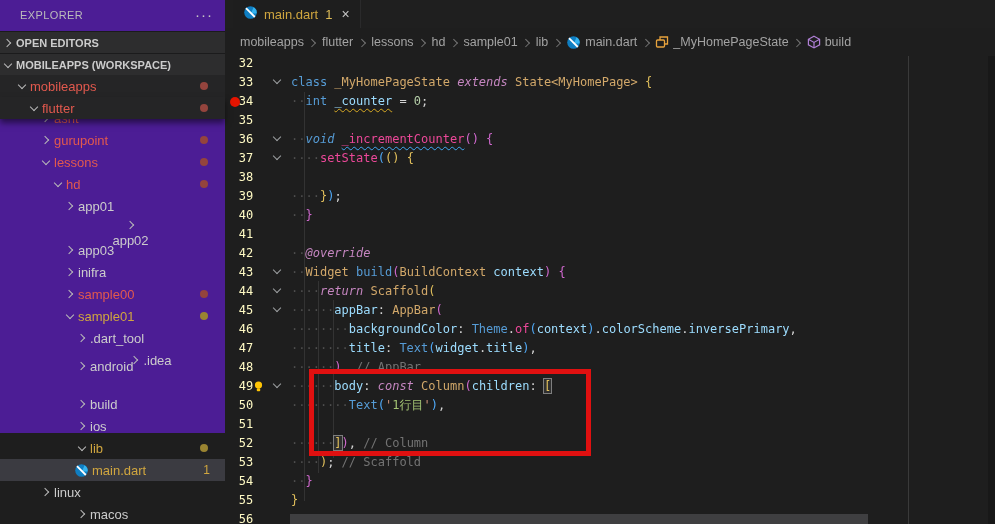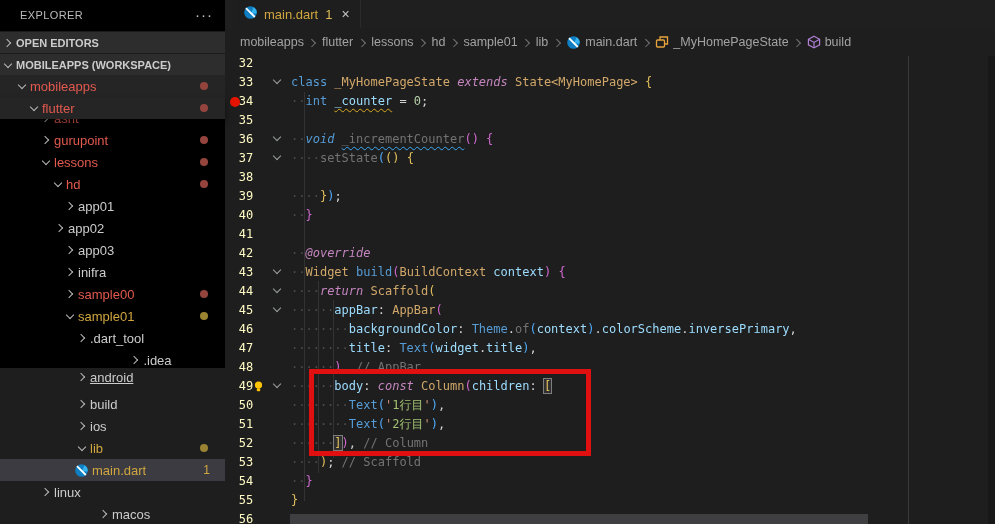--- a/index.html
+++ b/index.html
@@ -1,20 +1,20 @@
 <!DOCTYPE html>
 <html><head>
 <meta charset="utf-8">
 <style>
   html,body{margin:0;padding:0;background:#111;}
   #app{position:relative;width:995px;height:524px;background:#1E1E1E;overflow:hidden;
        font-family:"Liberation Sans",sans-serif;color:#CCC;cursor:default;}
 
   
-  #sidebar{position:absolute;left:0;top:0;width:225px;height:368px;background:#000000;z-index:5;}
+  #sidebar{position:absolute;left:0;top:0;width:225px;height:433px;background:#4c1d95;z-index:5;}
   #sb-header{height:30px;display:flex;align-items:center;padding:0 12px 0 20px;font-size:11px;
              letter-spacing:.4px;color:#BBB;}
   #sb-header .sp{flex:1}
   #sb-more{font-size:15px;color:#C5C5C5;letter-spacing:1px;line-height:10px;}
   .sect{position:absolute;left:0;right:0;height:22px;background:#2D2D2E;display:flex;align-items:center;
         font-weight:bold;font-size:11px;color:#CCC;border-top:1px solid #1B1B1C;}
   #sect-open{top:31px}
   #sect-ws{top:53px;border-bottom:1px solid #1E1E1F;}
   .chev{width:16px;height:16px;flex:none;position:relative;color:#B9B9B9;}
   .chev::after{content:"";position:absolute;width:5px;height:5px;border-right:1.4px solid currentColor;
@@ -55,21 +55,21 @@
   .cl{position:relative;height:19px;line-height:19px;display:flex;white-space:pre;
       font-family:"DejaVu Sans Mono","Liberation Mono",monospace;font-size:12px;}
   .ln{width:42px;flex:none;text-align:center;color:#fef9c3;padding-right:2px;}
   .fold{width:16px;flex:none;}
   .fold .chev{color:#9DA0A2;transform:scale(.9);margin-top:2px;}
   .ctext{padding-left:6px;}
   .bp{position:absolute;left:5px;top:4.5px;width:10px;height:10px;border-radius:50%;background:#E51400;}
   .bulb{position:absolute;left:27px;top:3px;}
 
   .tk-kw{color:#569CD6}.tk-kwi{color:#569CD6;font-style:italic}.tk-ctli{color:#C586C0;font-style:italic}
-  .tk-typ{color:#D2A86A}.tk-meth{color:#569CD6}.tk-fn{color:#737373}
+  .tk-typ{color:#D2A86A}.tk-meth{color:#569CD6}.tk-fn{color:#ec4899}
   .tk-vr{color:#9CDCFE}.tk-num{color:#B5CEA8}
   .tk-str{color:#A3C373}.tk-sq{color:#CE9178}
   .tk-txt{color:#D4D4D4}.tk-cmt{color:#737373}
   .tk-wsd{color:#4E4E4E}
   .tk-b1{color:#E2C05C}.tk-b2{color:#D169CF}.tk-b3{color:#4FA9F7}
   .tk-b1x{color:#E2C05C;outline:1px solid #7E7E7E;background:rgba(220,220,220,.09);}
   .u-warn{text-decoration:underline wavy #D7A923;text-decoration-thickness:1px;text-underline-offset:3px;}
   .u-info{text-decoration:underline wavy #3FA9F5;text-decoration-thickness:1px;text-underline-offset:3px;}
 
   .guide{position:absolute;width:1px;background:#333;}
@@ -125,21 +125,21 @@
         </div>
         <div class="trow" style="top: 173px; padding-left: 50px;">
           <span class="chev"></span>
           <span class="tlabel c-red">hd</span>
           <span class="dot dot-red"></span>
         </div>
         <div class="trow" style="top: 195px; padding-left: 62px;">
           <span class="chev right"></span>
           <span class="tlabel">app01</span>
         </div>
-        <div class="trow" style="top: 217px; padding-left: 52px;">
+        <div class="trow" style="top: 217px; padding-left: 36px; flex-direction: column;">
           <span class="chev right"></span>
           <span class="tlabel">app02</span>
         </div>
         <div class="trow" style="top: 239px; padding-left: 62px;">
           <span class="chev right"></span>
           <span class="tlabel">app03</span>
         </div>
         <div class="trow" style="top: 261px; padding-left: 62px;">
           <span class="chev right"></span>
           <span class="tlabel">inifra</span>
@@ -155,21 +155,21 @@
           <span class="dot dot-gold"></span>
         </div>
         <div class="trow" style="top: 327px; padding-left: 74px;">
           <span class="chev right"></span>
           <span class="tlabel">.dart_tool</span>
         </div>
         <div class="trow" style="top: 349px; padding-left: 74px; justify-content: center;">
           <span class="chev right"></span>
           <span class="tlabel">.idea</span>
         </div>
-        <div class="trow" style="top: 366px; padding-left: 74px; text-decoration: underline;">
+        <div class="trow" style="top: 355px; padding-left: 74px;">
           <span class="chev right"></span>
           <span class="tlabel">android</span>
         </div>
         <div class="trow" style="top: 393px; padding-left: 74px;">
           <span class="chev right"></span>
           <span class="tlabel">build</span>
         </div>
         <div class="trow" style="top: 415px; padding-left: 74px;">
           <span class="chev right"></span>
           <span class="tlabel">ios</span>
@@ -187,21 +187,21 @@
               <line x1="3" y1="3.2" x2="11.8" y2="12" stroke="#fff" stroke-width="1.8"></line>
             </svg>
           </span>
           <span class="tlabel c-gold">main.dart</span>
           <span class="tbadge">1</span>
         </div>
         <div class="trow" style="top: 481px; padding-left: 38px;">
           <span class="chev right"></span>
           <span class="tlabel">linux</span>
         </div>
-        <div class="trow" style="top: 503px; padding-left: 96px;">
+        <div class="trow" style="top: 503px; padding-left: 74px;">
           <span class="chev right"></span>
           <span class="tlabel">macos</span>
         </div>
       </div>
   </div>
 
   <div id="editor">
     <div id="tabbar">
       <div id="tab">
         <span class="ci" id="tab-icon"><svg width="15" height="15" viewBox="0 0 15 15">
@@ -291,21 +291,21 @@
         <div class="cl"><span class="ln">44</span><span class="fold"><span class="chev"></span></span><span class="ctext"><span class="tk-wsd">····</span><span class="tk-ctli">return</span><span class="tk-txt"> </span><span class="tk-typ">Scaffold</span><span class="tk-b1">(</span></span></div>
         <div class="cl"><span class="ln">45</span><span class="fold"><span class="chev"></span></span><span class="ctext"><span class="tk-wsd">······</span><span class="tk-vr">appBar</span><span class="tk-txt">: </span><span class="tk-typ">AppBar</span><span class="tk-b2">(</span></span></div>
         <div class="cl"><span class="ln">46</span><span class="fold"></span><span class="ctext"><span class="tk-wsd">········</span><span class="tk-vr">backgroundColor</span><span class="tk-txt">: </span><span class="tk-meth">Theme</span><span class="tk-txt">.</span><span class="tk-fn">of</span><span class="tk-b3">(</span><span class="tk-vr">context</span><span class="tk-b3">)</span><span class="tk-txt">.</span><span class="tk-vr">colorScheme</span><span class="tk-txt">.</span><span class="tk-vr">inversePrimary</span><span class="tk-txt">,</span></span></div>
         <div class="cl"><span class="ln">47</span><span class="fold"></span><span class="ctext"><span class="tk-wsd">········</span><span class="tk-vr">title</span><span class="tk-txt">: </span><span class="tk-meth">Text</span><span class="tk-b3">(</span><span class="tk-vr">widget</span><span class="tk-txt">.</span><span class="tk-vr">title</span><span class="tk-b3">)</span><span class="tk-txt">,</span></span></div>
         <div class="cl"><span class="ln">48</span><span class="fold"></span><span class="ctext"><span class="tk-wsd">······</span><span class="tk-b2">)</span><span class="tk-txt">, </span><span class="tk-cmt">// AppBar</span></span></div>
         <div class="cl"><span class="ln">49</span><span class="fold"><span class="chev"></span></span><span class="ctext"><span class="tk-wsd">······</span><span class="tk-vr">body</span><span class="tk-txt">: </span><span class="tk-ctli">const</span><span class="tk-txt"> </span><span class="tk-typ">Column</span><span class="tk-b2">(</span><span class="tk-vr">children</span><span class="tk-txt">: </span><span class="tk-b1x">[</span></span><span class="bulb"><svg width="13" height="13" viewBox="0 0 13 13">
               <circle cx="6.5" cy="5" r="3.6" fill="#FFC505"></circle>
               <rect x="4.8" y="8.2" width="3.4" height="3" rx="0.8" fill="#FFC505"></rect>
             </svg></span></div>
         <div class="cl"><span class="ln">50</span><span class="fold"></span><span class="ctext"><span class="tk-wsd">········</span><span class="tk-meth">Text</span><span class="tk-b3">(</span><span class="tk-sq">'</span><span class="tk-str">1行目</span><span class="tk-sq">'</span><span class="tk-b3">)</span><span class="tk-txt">,</span></span></div>
-        <div class="cl"><span class="ln">51</span><span class="fold"></span><span class="ctext"><span class="tk-wsd">········</span><span class="tk-meth">Text</span><span class="tk-b3">(</span><span class="tk-sq">'</span><span class="tk-str">2行目</span><span class="tk-sq">'</span><span class="tk-b3">)</span><span class="tk-txt">,</span></span></div>
+        <div class="cl"><span class="ln">51</span><span class="fold"></span></div>
         <div class="cl"><span class="ln">52</span><span class="fold"></span><span class="ctext"><span class="tk-wsd">······</span><span class="tk-b1x">]</span><span class="tk-b2">)</span><span class="tk-txt">, </span><span class="tk-cmt">// Column</span></span></div>
         <div class="cl"><span class="ln">53</span><span class="fold"></span><span class="ctext"><span class="tk-wsd">····</span><span class="tk-b1">)</span><span class="tk-txt">; </span><span class="tk-cmt">// Scaffold</span></span></div>
         <div class="cl"><span class="ln">54</span><span class="fold"></span><span class="ctext"><span class="tk-wsd">··</span><span class="tk-b2">}</span></span></div>
         <div class="cl"><span class="ln">55</span><span class="fold"></span><span class="ctext"><span class="tk-b1">}</span></span></div>
         <div class="cl"><span class="ln">56</span><span class="fold"></span><span class="ctext"></span></div>
       </div>
 
     <div id="ruler"></div>
     <div id="vsb"></div>
     <div id="hsb"></div>

